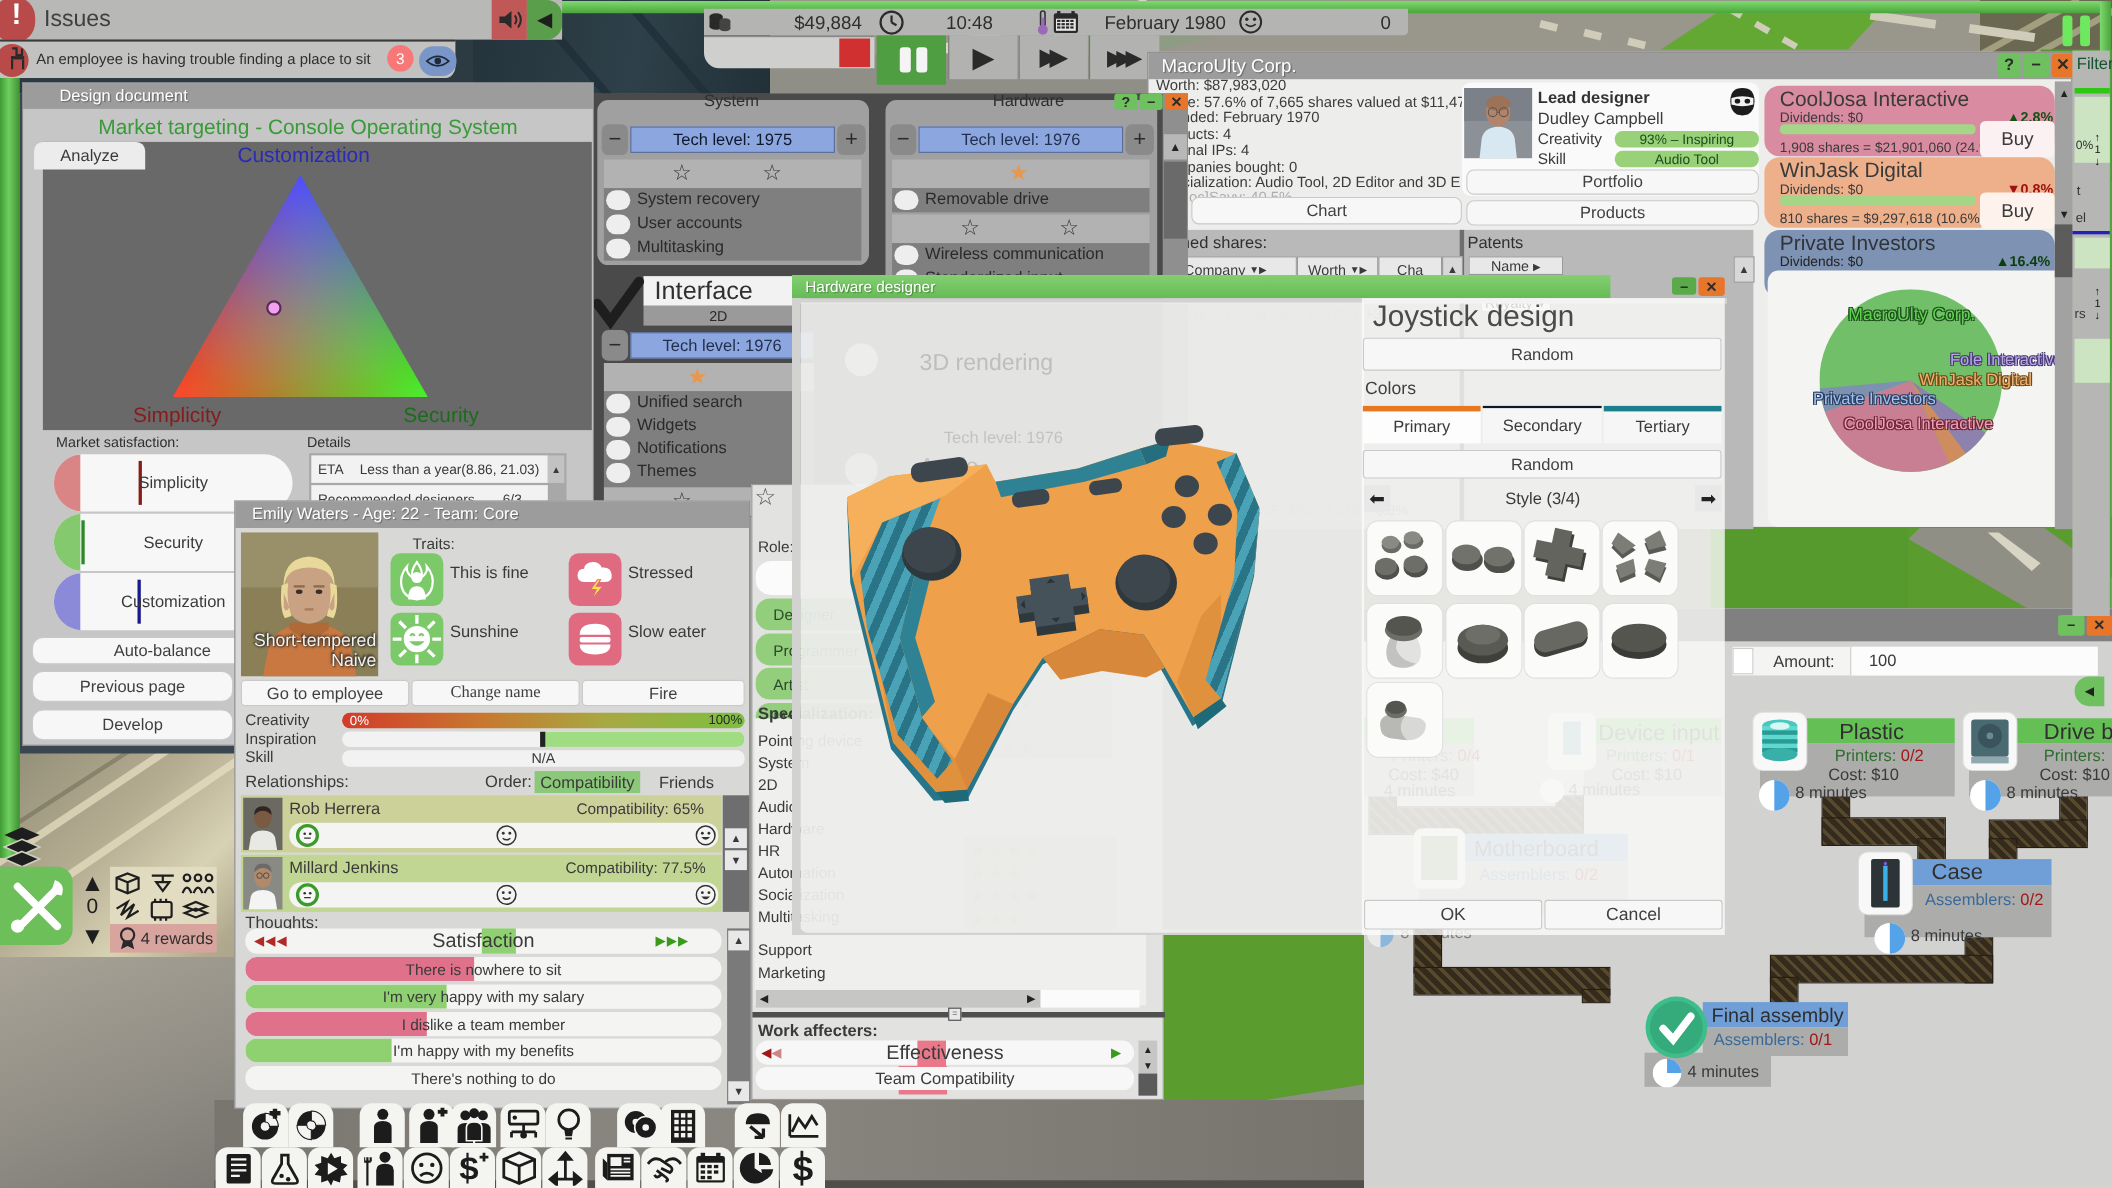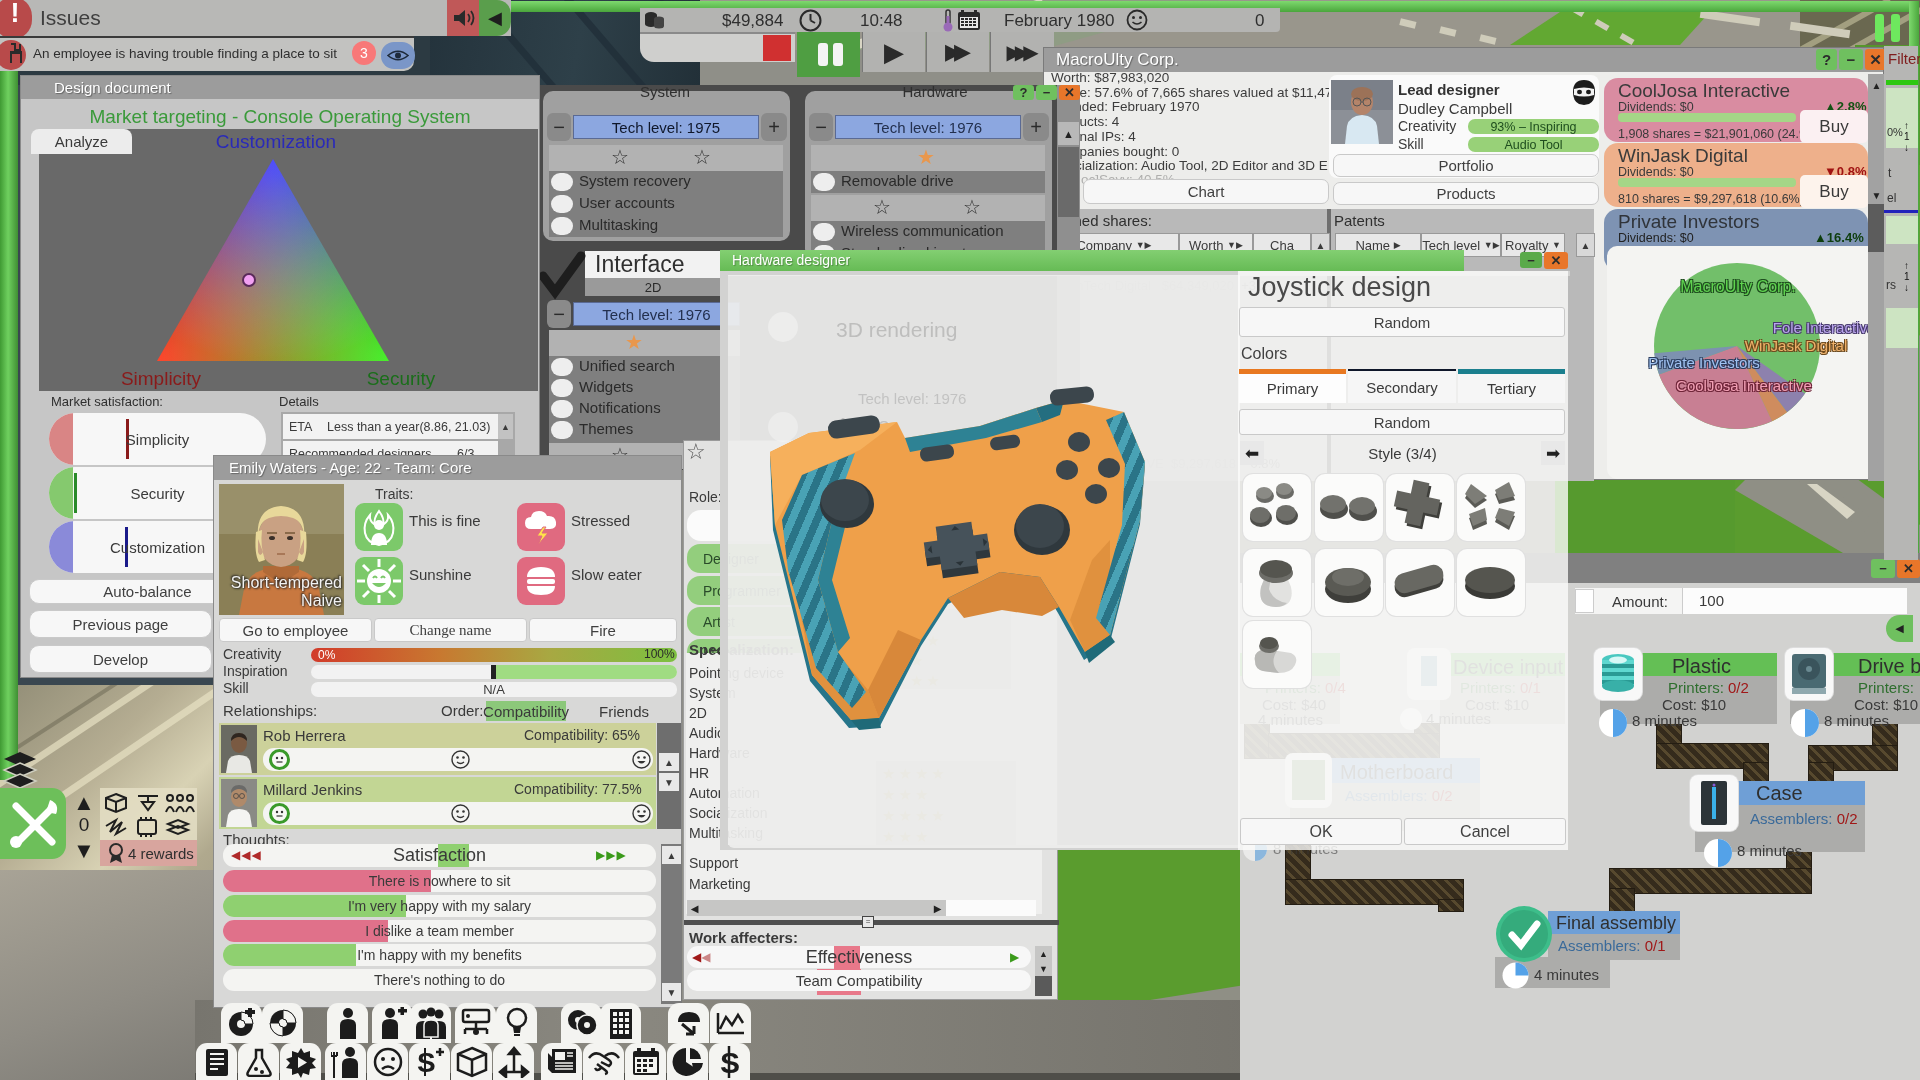--- a/index.html
+++ b/index.html
@@ -164,21 +164,21 @@
   <div class="ab" style="left:0;top:161px;width:550px;height:272px;background:#b9b9b9;"></div>
   <div class="ab" style="left:283px;top:161px;width:4px;height:272px;background:#6e6e6e;"></div>
   <div class="ab" style="left:7px;top:164px;font-size:15px;color:#2f2f2f;">Owned shares:</div>
   <div class="ab" style="left:290px;top:164px;font-size:15px;color:#2f2f2f;">Patents</div>
   <div class="ab flex" style="left:5px;top:185px;height:24px;">
     <div class="ctr" style="width:130px;height:24px;background:#e8e8e8;border:1px solid #999;font-size:13px;white-space:nowrap;">Company&nbsp;<span style="font-size:9px;">▼▶</span></div>
     <div class="ctr" style="width:74px;height:24px;background:#e8e8e8;border:1px solid #999;font-size:13px;white-space:nowrap;">Worth&nbsp;<span style="font-size:9px;">▼▶</span></div>
     <div class="ctr" style="width:58px;height:24px;background:#e8e8e8;border:1px solid #999;font-size:13px;white-space:nowrap;">Cha</div>
     <div class="ctr" style="width:19px;height:24px;background:#d8d8d8;border:1px solid #999;font-size:10px;">▲</div>
   </div>
-  <div class="ab flex" style="left:291px;top:185px;height:24px;">
+  <div class="ab flex" style="left:291px;top:185px;height:24px;flex-direction:column;">
     <div class="ctr" style="width:86px;height:24px;background:#e8e8e8;border:1px solid #999;font-size:13px;white-space:nowrap;">Name&nbsp;<span style="font-size:9px;">▶</span></div>
     <div class="ctr" style="width:80px;height:24px;background:#e8e8e8;border:1px solid #999;font-size:13px;white-space:nowrap;">Tech level&nbsp;<span style="font-size:9px;">▼▶</span></div>
     <div class="ctr" style="width:64px;height:24px;background:#e8e8e8;border:1px solid #999;font-size:13px;white-space:nowrap;">Royalty&nbsp;<span style="font-size:9px;">▼</span></div>
   </div>
   <div class="ab ctr" style="left:532px;top:185px;width:19px;height:24px;background:#d8d8d8;border:1px solid #999;font-size:10px;">▲</div>
 
   <div class="ab" style="left:10px;top:230px;font-size:13px;color:rgba(60,60,60,0.25);">BlamTech Digital&nbsp;&nbsp;&nbsp;$64,349,020&nbsp;&nbsp;+3.1%</div>
   <div class="ab" style="left:10px;top:408px;font-size:13px;color:rgba(60,60,60,0.3);">WF INTERACTIVE&nbsp;&nbsp;$9,297,618&nbsp;&nbsp;–0.8%</div>
 
   <div class="ab" style="left:560px;top:30px;width:264px;height:64px;background:#d98ca1;border-radius:14px;"></div>
@@ -735,21 +735,21 @@
   <div class="ab" style="left:9px;top:207px;font-size:14px;">Inspiration</div>
   <div class="ab" style="left:97px;top:209px;width:366px;height:14px;border-radius:7px;background:#f2f2f2;overflow:hidden;">
     <div class="ab" style="left:180px;top:0;width:5px;height:14px;background:#222;"></div>
     <div class="ab" style="left:185px;top:0;width:181px;height:14px;background:#a0dc82;"></div>
   </div>
   <div class="ab" style="left:9px;top:224px;font-size:14px;">Skill</div>
   <div class="ab ctr" style="left:97px;top:226px;width:366px;height:15px;border-radius:7px;background:#f2f2f2;font-size:13px;">N/A</div>
 
   <div class="ab" style="left:9px;top:246px;font-size:15px;">Relationships:</div>
   <div class="ab" style="left:227px;top:246px;font-size:15px;">Order:</div>
-  <div class="ab ctr" style="left:272px;top:245px;width:80px;height:20px;background:#8cc87a;font-size:15px;">Compatibility</div>
+  <div class="ab ctr" style="left:272px;top:245px;width:96px;height:20px;background:#8cc87a;font-size:15px;">Compatibility</div>
   <div class="ab ctr" style="left:375px;top:246px;width:70px;height:18px;font-size:15px;">Friends</div>
   <div class="ab" style="left:5px;top:267px;width:437px;height:52px;background:#ccd19a;">
     <svg class="ab" style="left:2px;top:2px;" width="36" height="48">
       <rect width="36" height="48" fill="#6a6a62"></rect>
       <path d="M5 48 L7 36 Q9 30 18 30 Q27 30 29 36 L31 48 Z" fill="#e8e8e4"></path>
       <ellipse cx="18" cy="18" rx="8" ry="10" fill="#7a5a42"></ellipse>
       <path d="M10 16 Q10 8 18 8 Q26 8 26 16 Q22 12 18 12 Q14 12 10 16 Z" fill="#2f2620"></path>
     </svg>
     <div class="ab" style="left:44px;top:4px;font-size:15px;">Rob Herrera</div>
     <div class="ab" style="left:305px;top:4px;font-size:14px;">Compatibility: 65%</div>
@@ -885,21 +885,21 @@
 <div class="ab" style="left:1004px;top:11px;font-size:17px;color:#2f2f2f;">February 1980</div>
 <svg class="ab" style="left:1126px;top:9px;" width="22" height="22">
   <circle cx="11" cy="11" r="9.5" fill="none" stroke="#2a2a2a" stroke-width="1.8"></circle>
   <circle cx="7.5" cy="8.5" r="1.5" fill="#2a2a2a"></circle>
       <circle cx="14.5" cy="8.5" r="1.5" fill="#2a2a2a"></circle>
   <path d="M6.5 13 Q11 17 15.5 13" stroke="#2a2a2a" stroke-width="1.6" fill="none"></path>
 </svg>
 <div class="ab" style="left:1255px;top:11px;font-size:17px;color:#2f2f2f;">0</div>
 
 <div class="ab" style="left:1884px;top:46px;width:34px;height:514px;background:#b6b6b4;">
-  <div class="ab" style="left:4px;top:4px;font-size:15px;color:#7f1d1d;text-align:center;">Filter</div>
+  <div class="ab" style="left:4px;top:4px;font-size:15px;color:#14532d;text-align:center;">Filter</div>
   <div class="ab" style="left:2px;top:34px;width:32px;height:5px;background:#2ec812;"></div>
   <div class="ab" style="left:2px;top:42px;width:32px;height:60px;background:#cde4c2;"></div>
   <div class="ab" style="left:3px;top:80px;font-size:11px;color:#333;">0%</div>
   <div class="ab" style="left:20px;top:74px;font-size:10px;color:#111;line-height:11px;">↑<br>1<br>↓</div>
   <div class="ab" style="left:4px;top:120px;font-size:12px;color:#333;">t</div>
   <div class="ab" style="left:3px;top:145px;font-size:12px;color:#333;">el</div>
   <div class="ab" style="left:0;top:164px;width:34px;height:3px;background:#2222bb;"></div>
   <div class="ab" style="left:2px;top:170px;width:32px;height:28px;background:#cde4c2;"></div>
   <div class="ab" style="left:20px;top:214px;font-size:10px;color:#111;line-height:11px;">↑<br>1<br>↓</div>
   <div class="ab" style="left:2px;top:232px;font-size:12px;color:#333;">rs</div>

